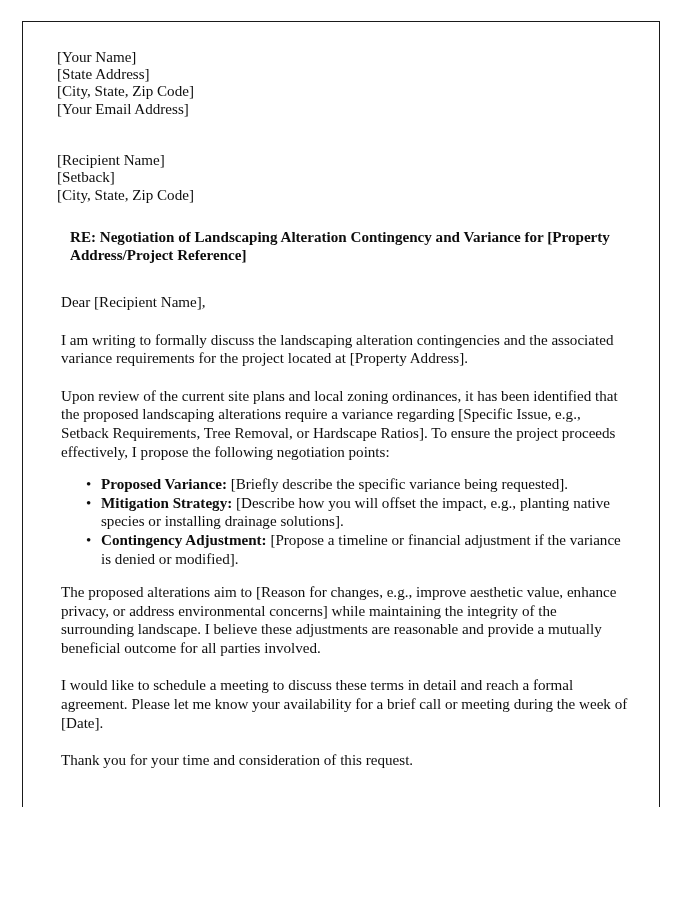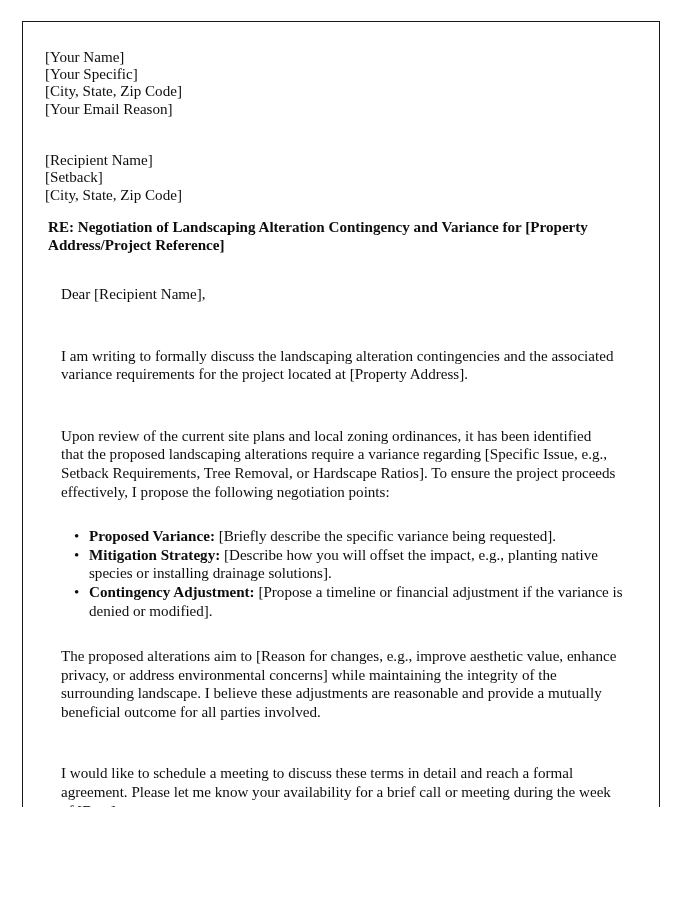--- a/index.html
+++ b/index.html
@@ -19,20 +19,21 @@
     left: 22px;
     top: 21px;
     width: 638px;
     height: 786px;
     box-sizing: border-box;
     border-left: 1.4px solid #1a1a1a;
     border-right: 1.4px solid #1a1a1a;
     border-top: 1.4px solid #1a1a1a;
     background: #ffffff;
     overflow: hidden;
+    padding-left: 12px;
   }
 
   .page-inner {
     padding: 27px 26px 0 22px;
   }
 
   .doc {
     font-size: 15.1px;
     line-height: 17.2px;
     color: #0d0d0d;
@@ -46,26 +47,26 @@
   .addr-line {
     display: block;
     white-space: nowrap;
   }
 
   .gap {
     height: 17.2px;
   }
 
   .para {
-    margin: 16px;
+    margin: 4px;
     line-height: 18.6px;
   }
 
   .subject {
-    margin: 3px;
+    margin: 13px;
     font-weight: bold;
     line-height: 18.6px;
   }
 
   .bullets {
     margin: 0;
     padding: 0;
     list-style: none;
   }
 
@@ -93,23 +94,23 @@
 </style>
 </head>
 <body>
 
 <div class="page">
   <div class="page-inner">
     <div class="doc">
 
       <div class="block">
         <span class="addr-line">[Your Name]</span>
-        <span class="addr-line">[Your Specific]</span>
+        <span class="addr-line">[State Address]</span>
         <span class="addr-line">[City, State, Zip Code]</span>
-        <span class="addr-line">[Your Email Reason]</span>
+        <span class="addr-line">[Your Email Address]</span>
       </div>
 
       <div class="gap"></div>
 
 
       <div class="gap"></div>
 
       <div class="block">
         <span class="addr-line">[Recipient Name]</span>
         <span class="addr-line">[Setback]</span>

